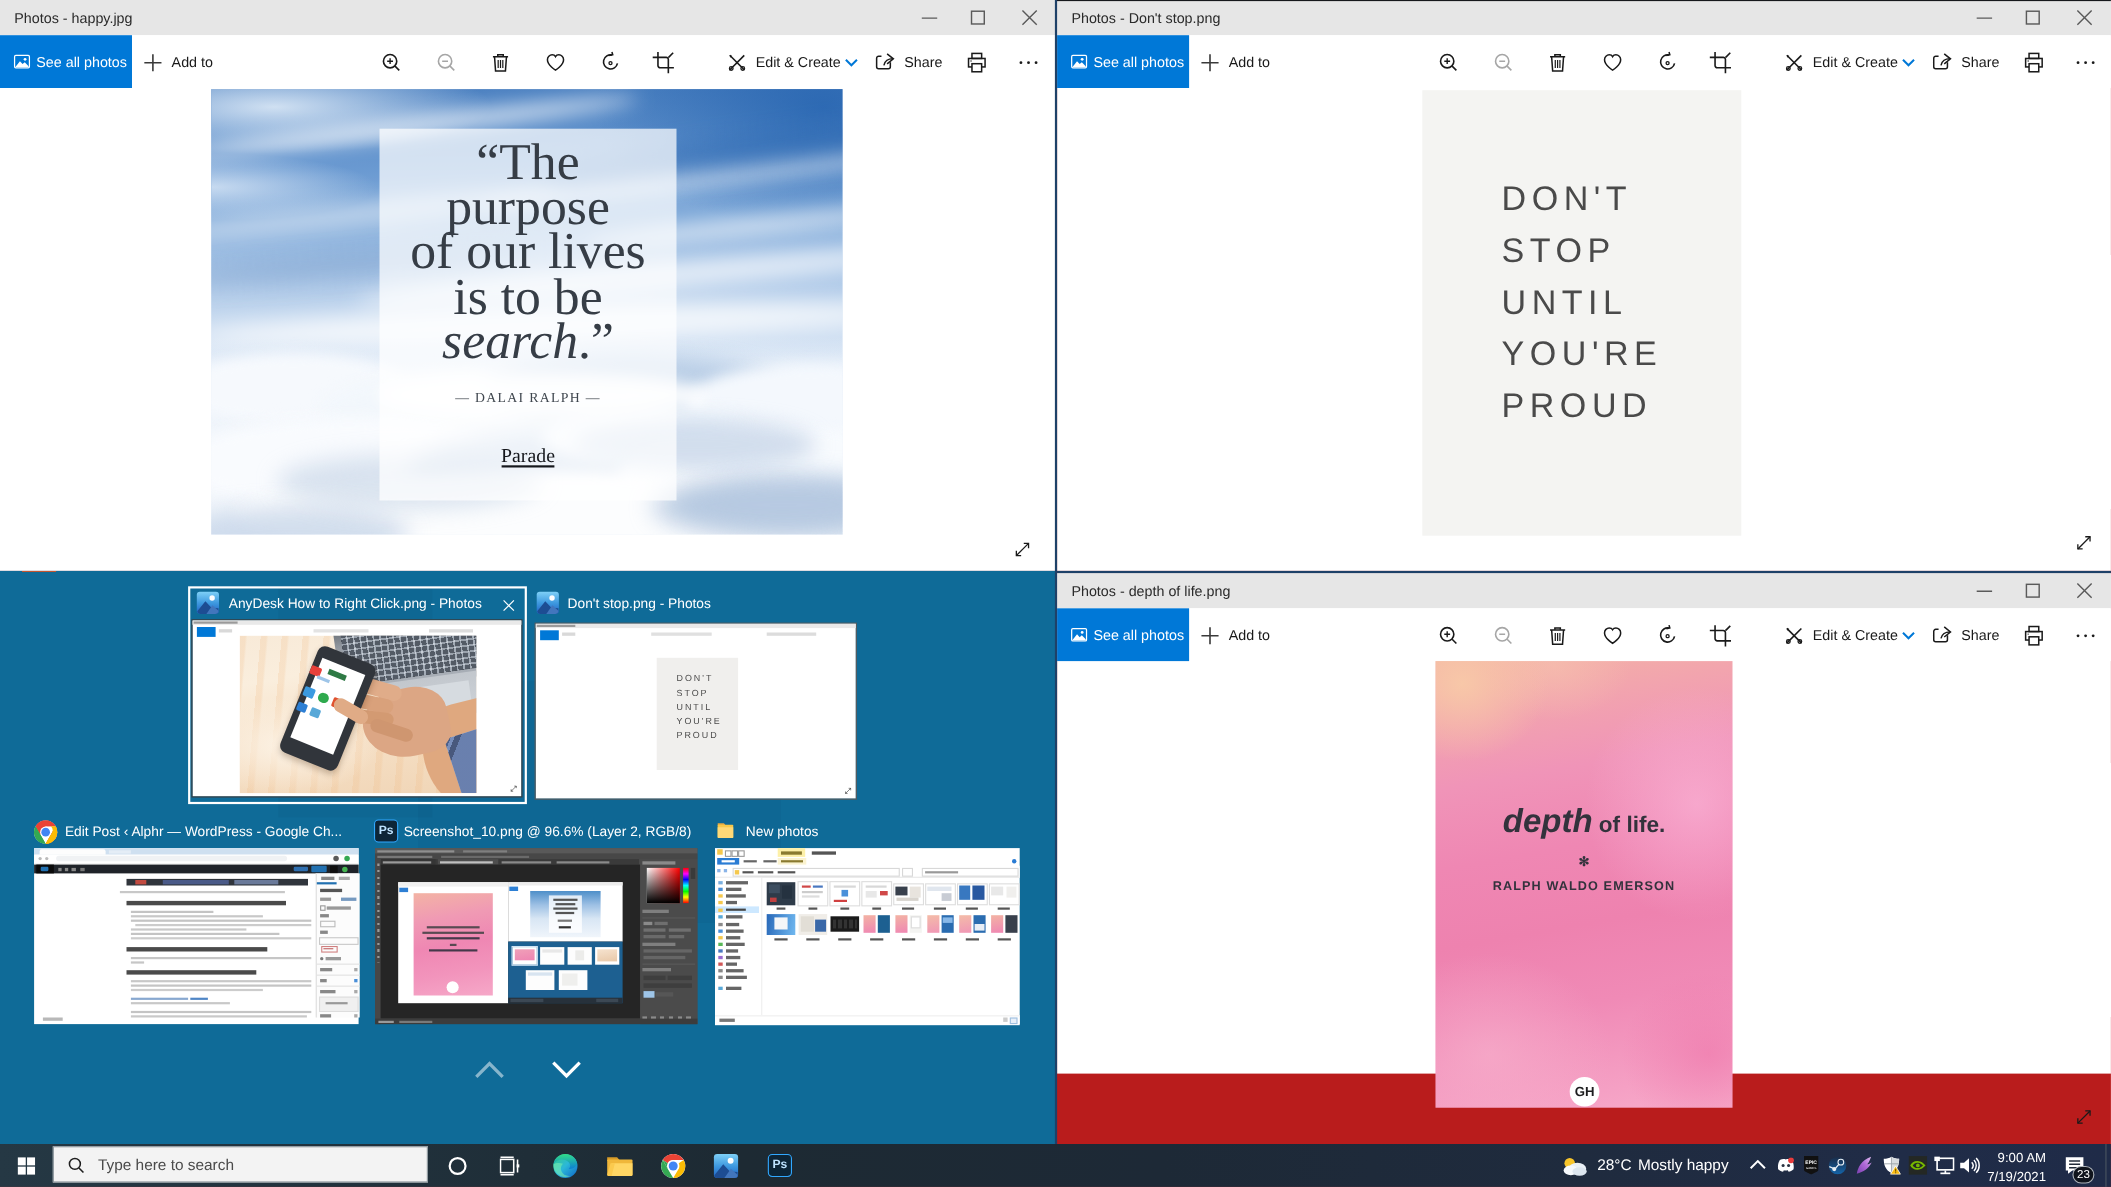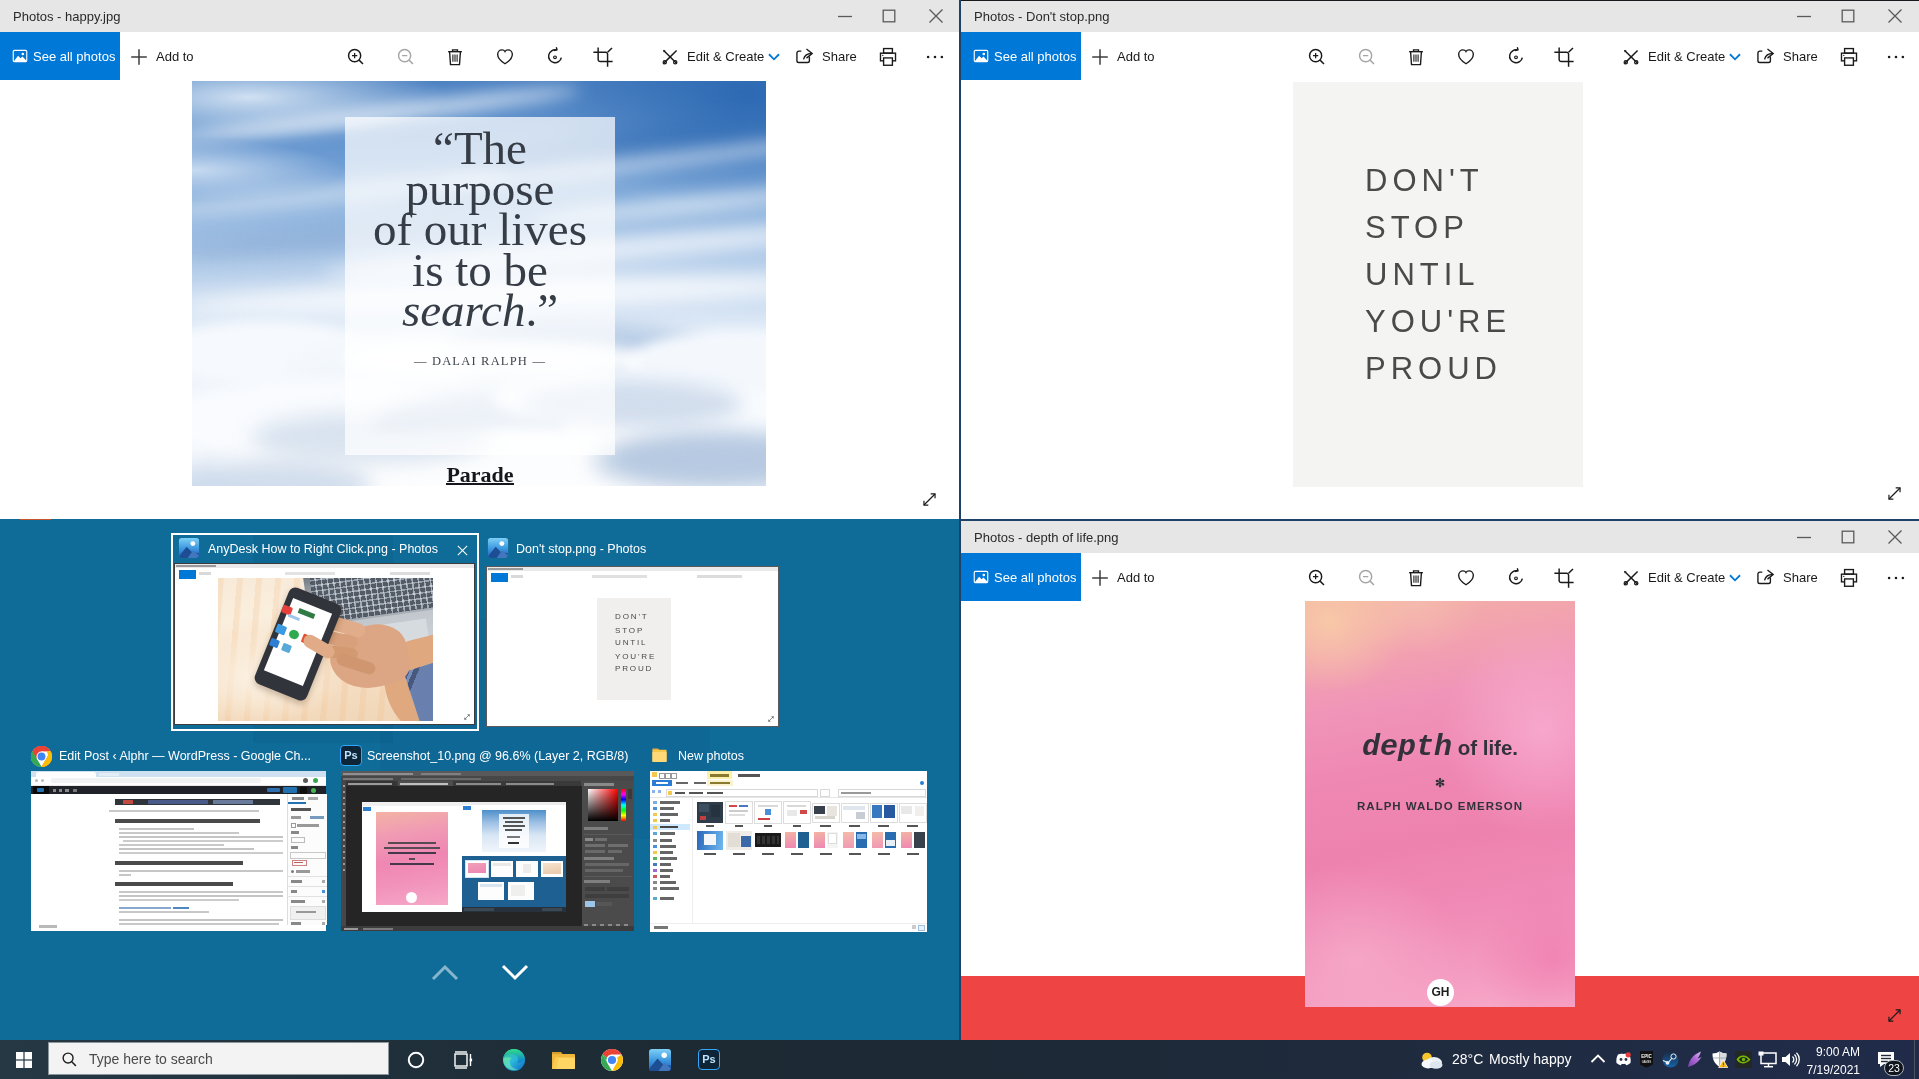--- a/index.html
+++ b/index.html
@@ -1,16 +1,16 @@
 <!DOCTYPE html>
 <html><head>
 <meta charset="utf-8">
 <style>
 html,body{margin:0;padding:0}
-.screen{position:relative;width:1919px;height:1079px;overflow:hidden;background:#ef4444;font-family:"Liberation Sans",sans-serif}
+.screen{position:relative;width:1919px;height:1079px;overflow:hidden;background:#b91c1c;font-family:"Liberation Sans",sans-serif}
 .abs{position:absolute}
 .pw{position:absolute;background:#fff}
 .ptb{position:absolute;left:0;top:0;right:0;height:32px;background:#e6e6e6}
 .ptt{position:absolute;left:13px;top:9px;font-size:13px;color:#2a2a2a;white-space:nowrap}
 .tbar{position:absolute;left:0;top:32px;right:0;height:48px;background:#fff}
 .sap{position:absolute;left:0;top:0;width:120px;height:48px;background:#0078d7}
 .sap svg{position:absolute;left:11px;top:15px}
 .sapt{position:absolute;left:33px;top:17px;font-size:13px;color:#fff;white-space:nowrap}
 .ti{position:absolute;top:14px;width:22px;height:22px}
 .tt{position:absolute;top:17px;font-size:13px;color:#191919;white-space:nowrap}
@@ -213,21 +213,21 @@
     <div class="abs" style="left:300px;top:40px;width:420px;height:30px;background:rgba(45,105,178,0.45);border-radius:50%;filter:blur(10px);transform:rotate(-7deg)"></div>
     <div class="abs" style="left:330px;top:300px;width:220px;height:46px;background:rgba(158,182,215,0.42);border-radius:50%;filter:blur(9px)"></div>
     <div class="abs" style="left:60px;top:332px;width:240px;height:50px;background:rgba(164,186,216,0.38);border-radius:50%;filter:blur(10px)"></div>
     <div class="abs" style="left:420px;top:356px;width:200px;height:44px;background:rgba(158,182,215,0.4);border-radius:50%;filter:blur(9px)"></div>
     <div class="abs" style="left:150px;top:258px;width:300px;height:40px;background:rgba(255,255,255,0.9);border-radius:50%;filter:blur(7px)"></div>
 
     <div class="abs" style="left:153px;top:36px;width:270px;height:338px;background:rgba(255,255,255,0.72)"></div>
     <div class="abs" style="left:153px;top:36px;width:270px;text-align:center;font-family:'Liberation Serif',serif;color:#363d46">
       <div style="font-size:47px;line-height:40.5px;padding-top:11px">“The<br>purpose<br>of our lives<br>is to be<br><i>search</i>.”</div>
       <div style="font-size:12.5px;letter-spacing:1.2px;margin-top:23px;color:#3f464e">— DALAI RALPH —</div>
-      <div style="margin-top:93px;font-size:22px;font-weight:bold;color:#15171c"><span style="display:inline-block;line-height:17px;border-bottom:2px solid #15171c">Parade</span></div>
+      <div style="margin-top:35px;font-size:18px;font-weight:normal;color:#15171c"><span style="display:inline-block;line-height:17px;border-bottom:2px solid #15171c">Parade</span></div>
     </div>
   </div>
   <svg class="abs" style="left:920px;top:490px" width="19" height="19" viewBox="0 0 24 24">
         <use href="#ic-expand"></use>
       </svg>
 </div>
 
 <div class="pw" style="left:961px;top:0;width:958px;height:519px">
   <div class="ptb"></div>
   <div class="ptt">Photos - Don't stop.png</div>
@@ -364,21 +364,21 @@
           <use href="#ic-print"></use>
         </svg>
     <svg class="ti" style="left:924px">
           <use href="#ic-dots"></use>
         </svg>
   </div>
 
   <div class="abs" style="left:344px;top:80px;width:270px;height:406px;overflow:hidden;background:linear-gradient(170deg,#f3b3a4 0%,#f2a4ae 12%,#f094b8 26%,#ef87b3 42%,#ee82af 58%,#f08ab6 74%,#f5a0c4 92%,#f7abca 100%)">
     <div class="abs" style="left:0;top:0;width:100%;height:100%;background:radial-gradient(ellipse 42% 25% at 9% 5%,rgba(248,201,168,0.95),rgba(248,201,168,0) 70%),radial-gradient(ellipse 38% 18% at 40% 1%,rgba(247,194,176,0.6),rgba(247,194,176,0) 68%),radial-gradient(ellipse 50% 35% at 88% 32%,rgba(252,186,220,0.6),rgba(252,186,220,0) 75%),radial-gradient(ellipse 55% 30% at 18% 88%,rgba(247,176,204,0.65),rgba(247,176,204,0) 75%),radial-gradient(ellipse 42% 26% at 92% 88%,rgba(238,114,168,0.55),rgba(238,114,168,0) 70%)"></div>
     <div class="abs" style="left:0;top:131px;width:270px;text-align:center;color:#33323c;font-weight:bold">
-      <div style="font-size:20.5px;margin-top:-2px"><span style="font-family:Liberation Mono, monospace;font-style:italic;font-size:30px;letter-spacing:0px">depth</span> of life.</div>
+      <div style="font-size:20.5px;margin-top:-2px"><span style="font-family:Liberation Sans, sans-serif;font-style:italic;font-size:30px;letter-spacing:0px">depth</span> of life.</div>
       <div style="margin-top:12px;font-size:12px">✻</div>
       <div style="margin-top:10px;font-size:11.5px;letter-spacing:1px">RALPH WALDO EMERSON</div>
     </div>
     <div class="abs" style="left:122px;top:378px;width:27px;height:27px;border-radius:50%;background:#fff;text-align:center;font-size:12px;font-weight:bold;color:#1d1d1f;line-height:27px">GH</div>
   </div>
   <svg class="abs" style="left:924px;top:485px" width="19" height="19" viewBox="0 0 24 24">
         <use href="#ic-expand"></use>
       </svg>
 </div>
 

